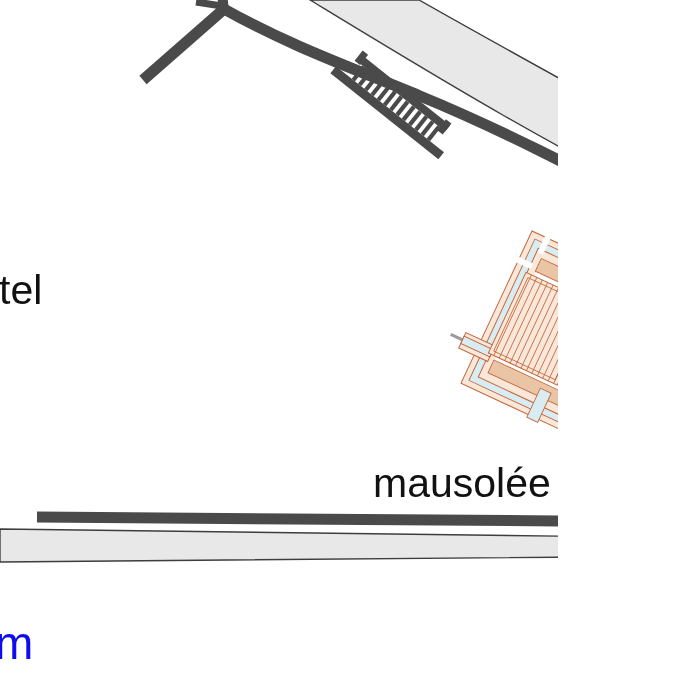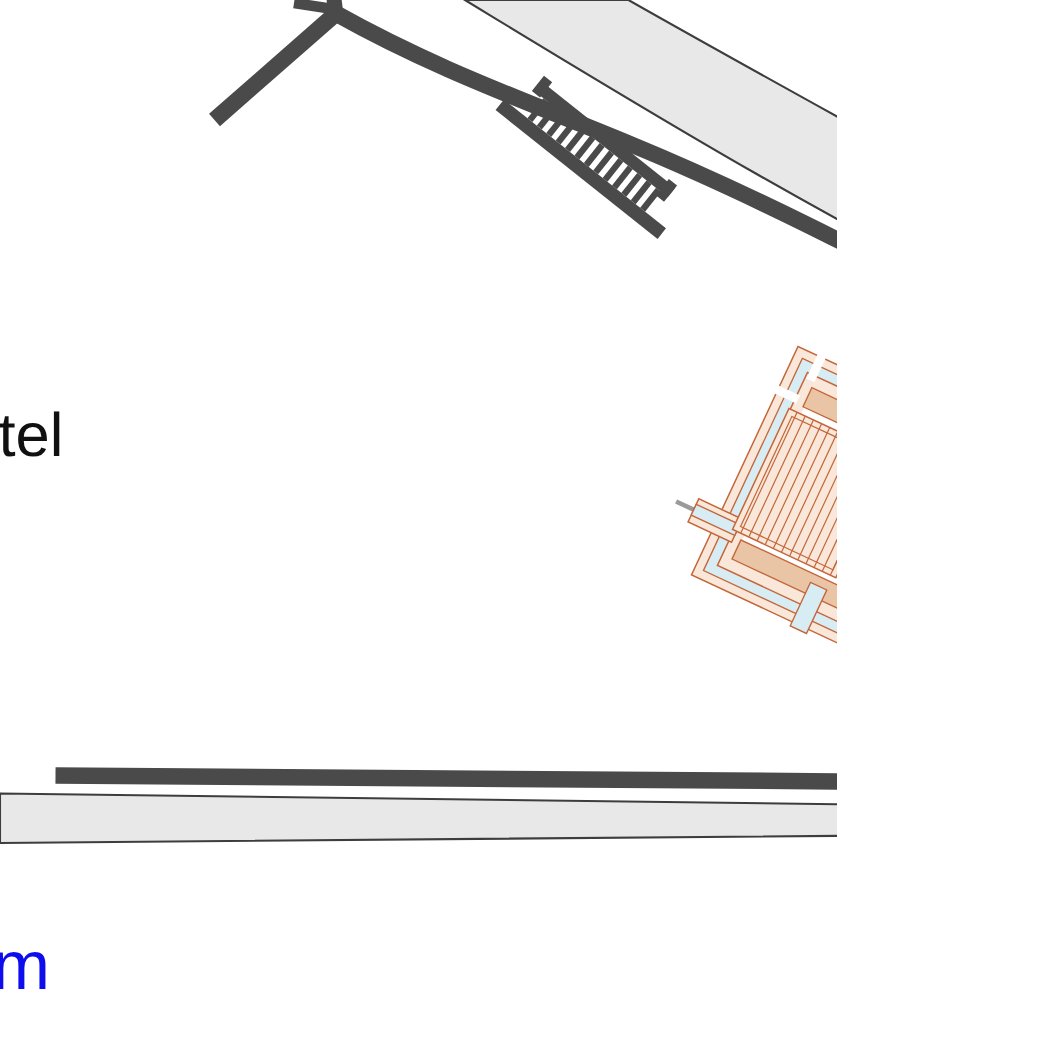--- a/index.html
+++ b/index.html
@@ -137,15 +137,16 @@
       <path class="wall" stroke-width="11" d="M37,517 L700,522"></path>
     </g>
 
     <g>
       <path class="road" d="M0,529 L700,538 L700,556 L0,562 Z"></path>
     </g>
   </svg>
 
   <span class="map-label lbl-frag-left">tel</span>
 
+  <span class="map-label lbl-mausolee">mausolée</span>
 
   <span class="map-label lbl-street">m</span>
 </div>
 
 </body></html>

